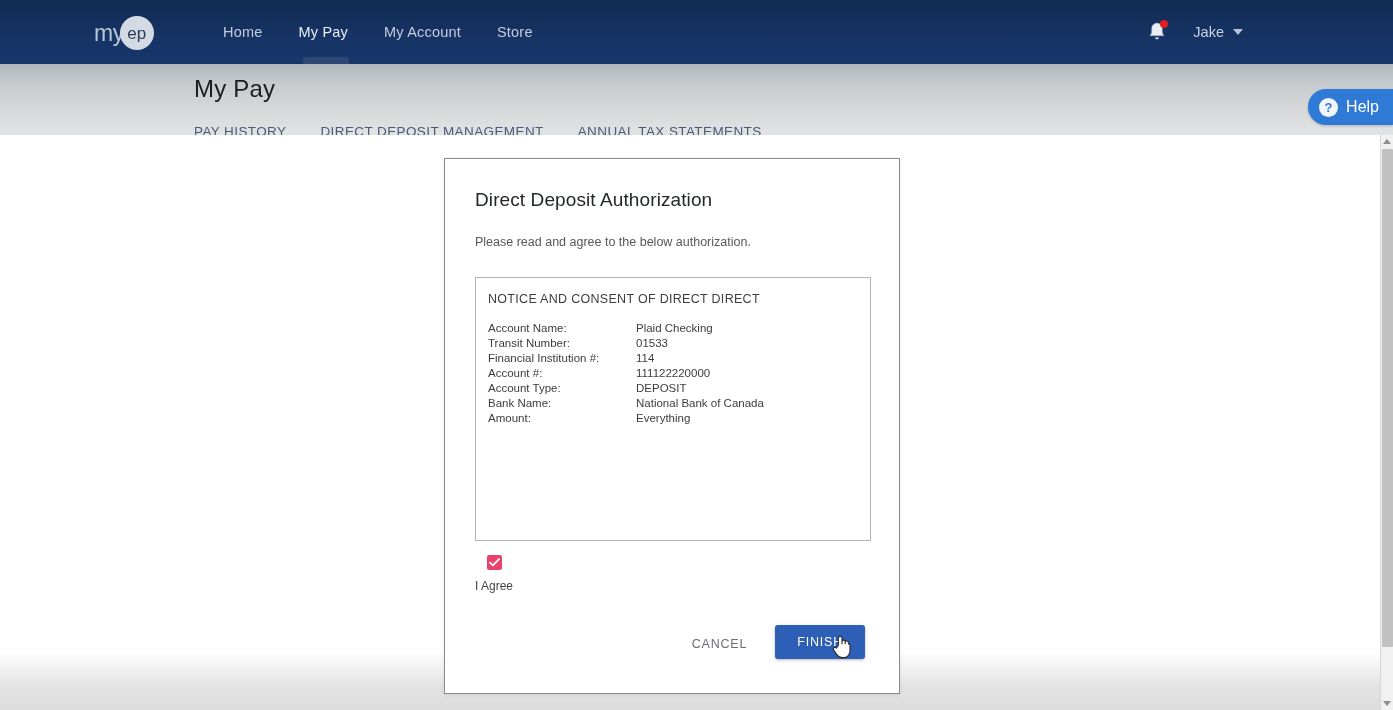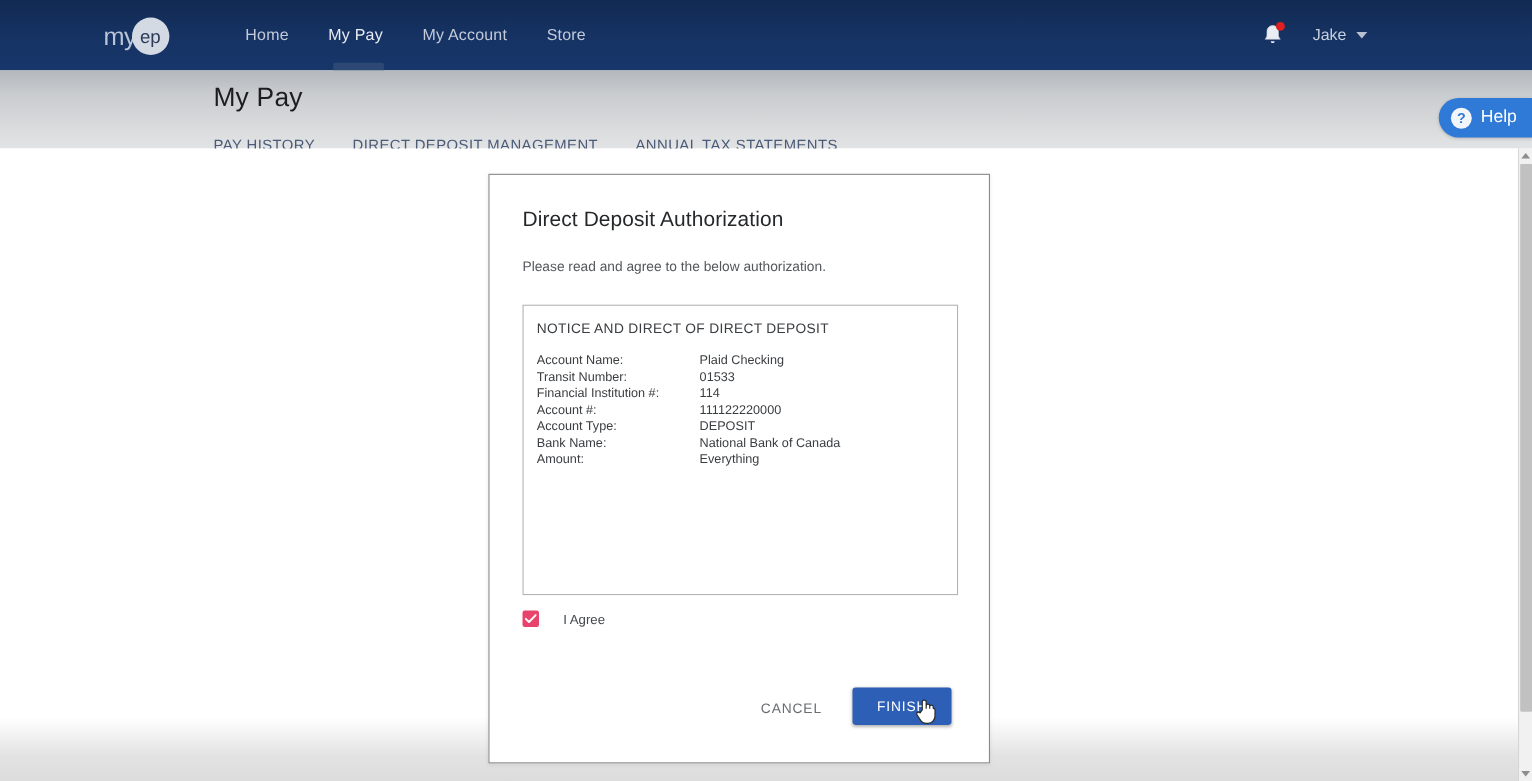--- a/index.html
+++ b/index.html
@@ -283,22 +283,23 @@
     width: 140px;
     padding-right: 8px;
   }
 
   .agree-row {
     position: absolute;
     left: 30px;
     top: 396px;
     display: flex;
     align-items: center;
-    gap: 22px;
-    cursor: pointer;
+    gap: 9px;
+    cursor: pointer;
+    flex-direction: column;
   }
   .cbox {
     width: 15px;
     height: 15px;
     background: #e8436c;
     border-radius: 2px;
     display: flex;
     align-items: center;
     justify-content: center;
     flex: none;
@@ -460,21 +461,21 @@
 <div class="content">
   <div class="content-bottom-fade"></div>
 </div>
 
 <div class="modal">
 
   <div class="modal-title">Direct Deposit Authorization</div>
   <div class="modal-sub">Please read and agree to the below authorization.</div>
 
   <div class="notice-box">
-    <div class="notice-title">NOTICE AND DIRECT OF DIRECT DEPOSIT</div>
+    <div class="notice-title">NOTICE AND CONSENT OF DIRECT DIRECT</div>
     <table class="notice-table">
       <tbody>
         <tr>
           <td class="k">Account Name:</td>
           <td class="v">Plaid Checking</td>
         </tr>
         <tr>
           <td class="k">Transit Number:</td>
           <td class="v">01533</td>
         </tr>

